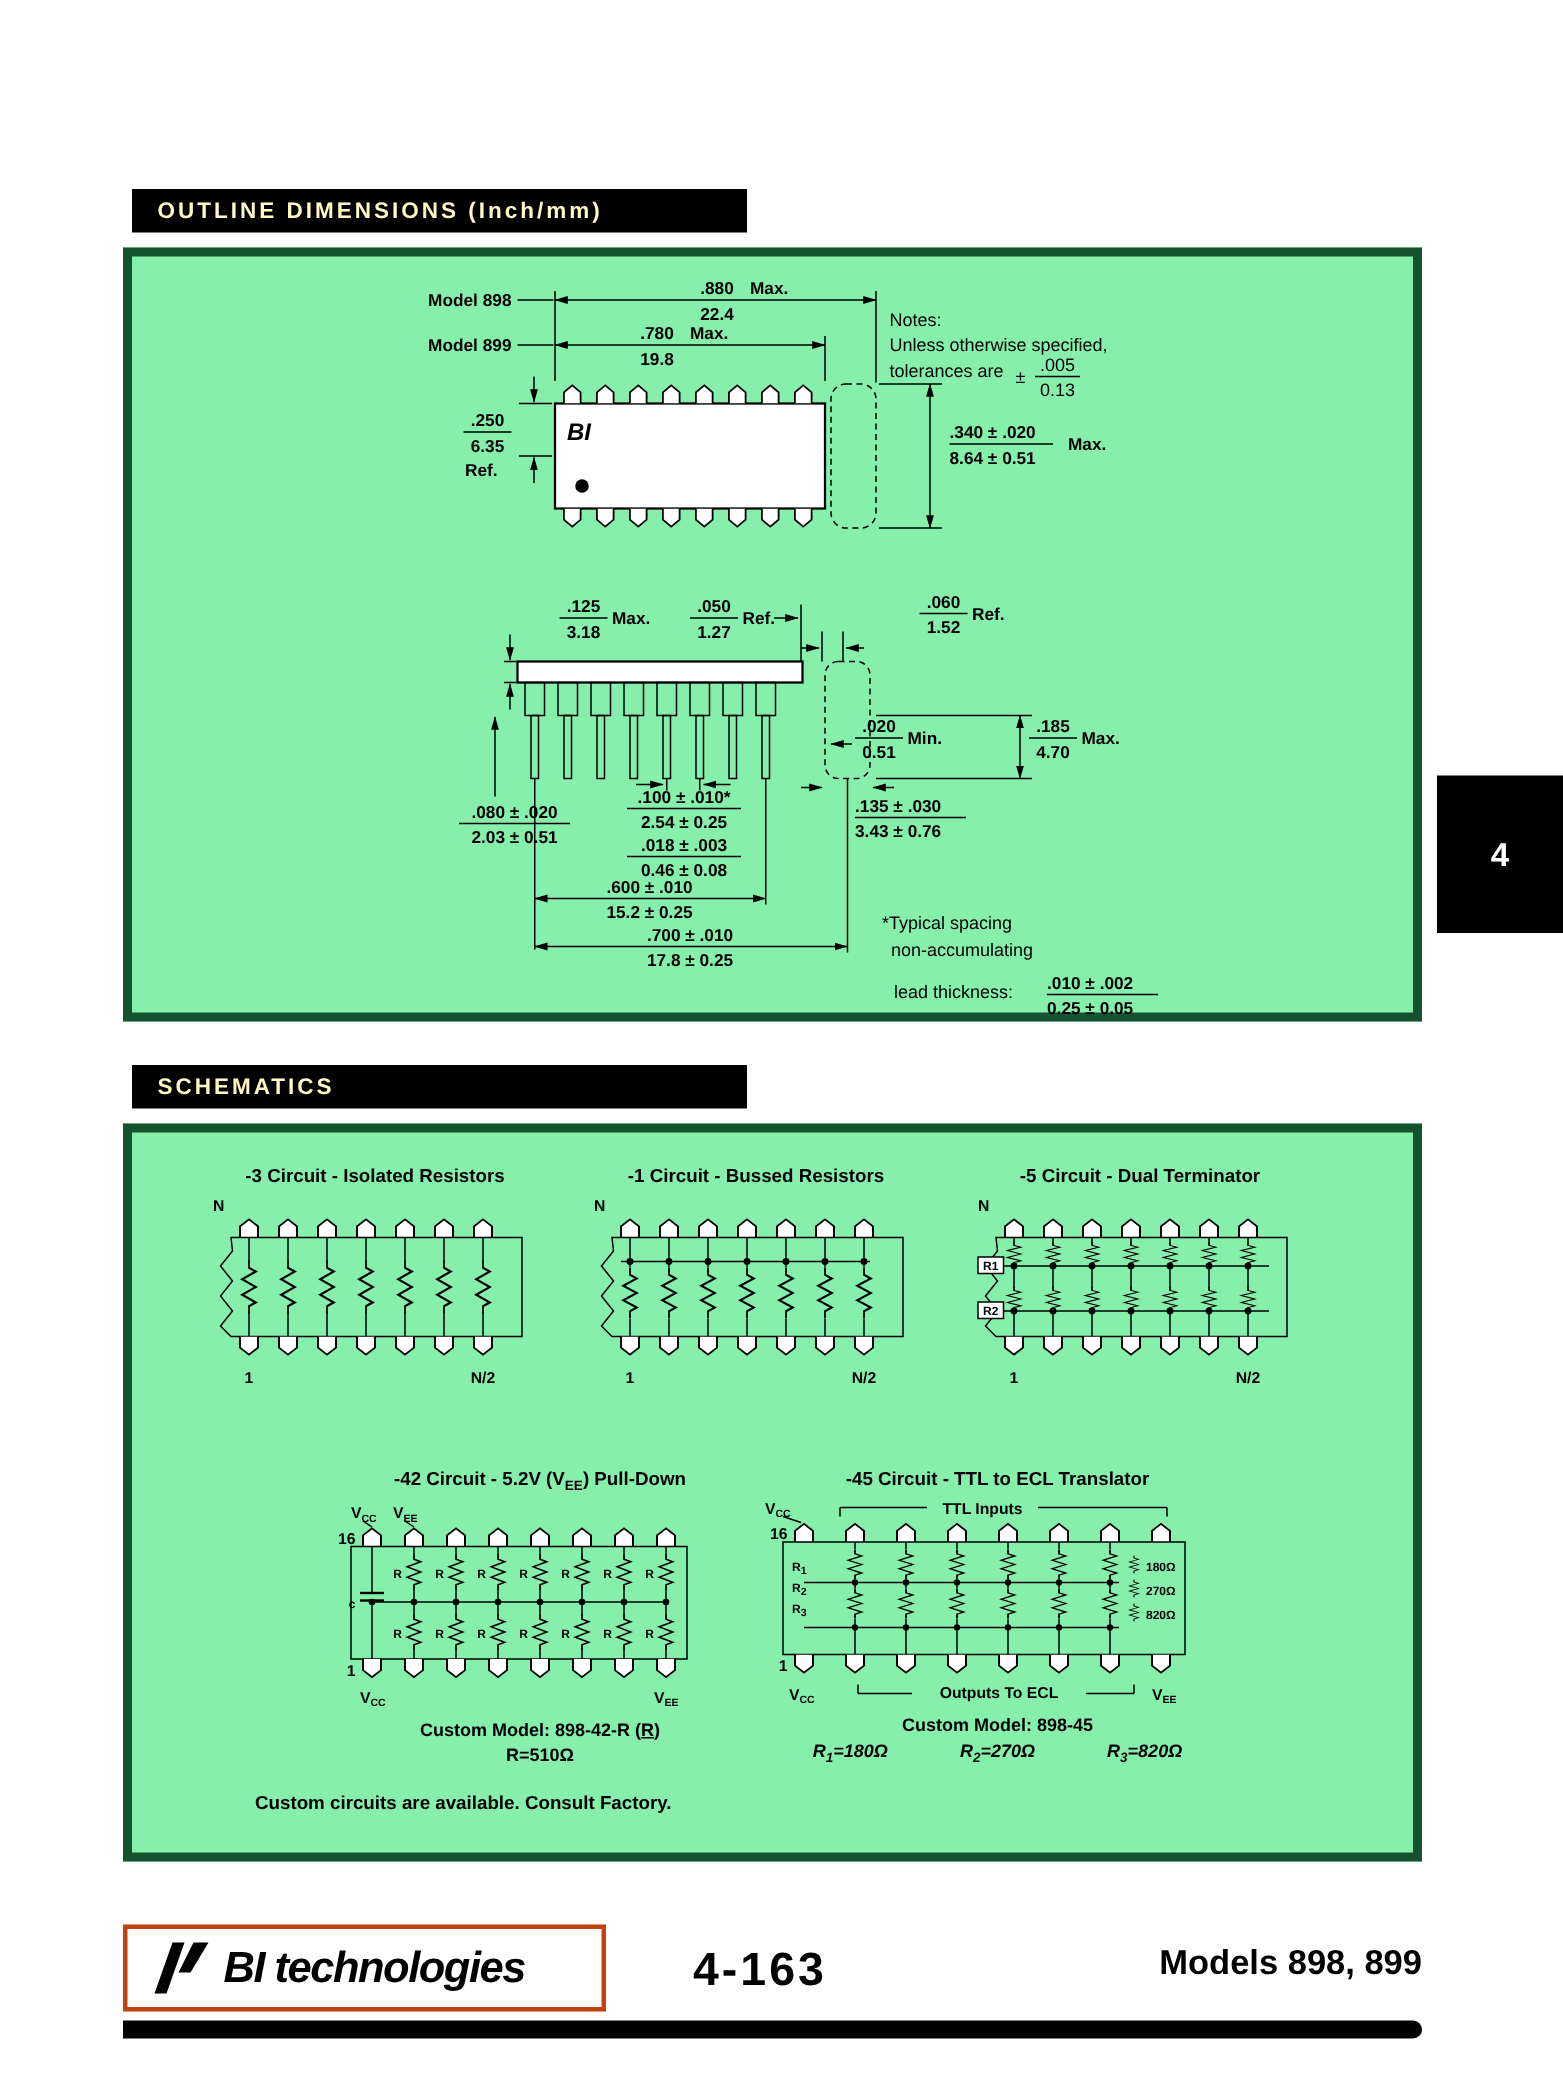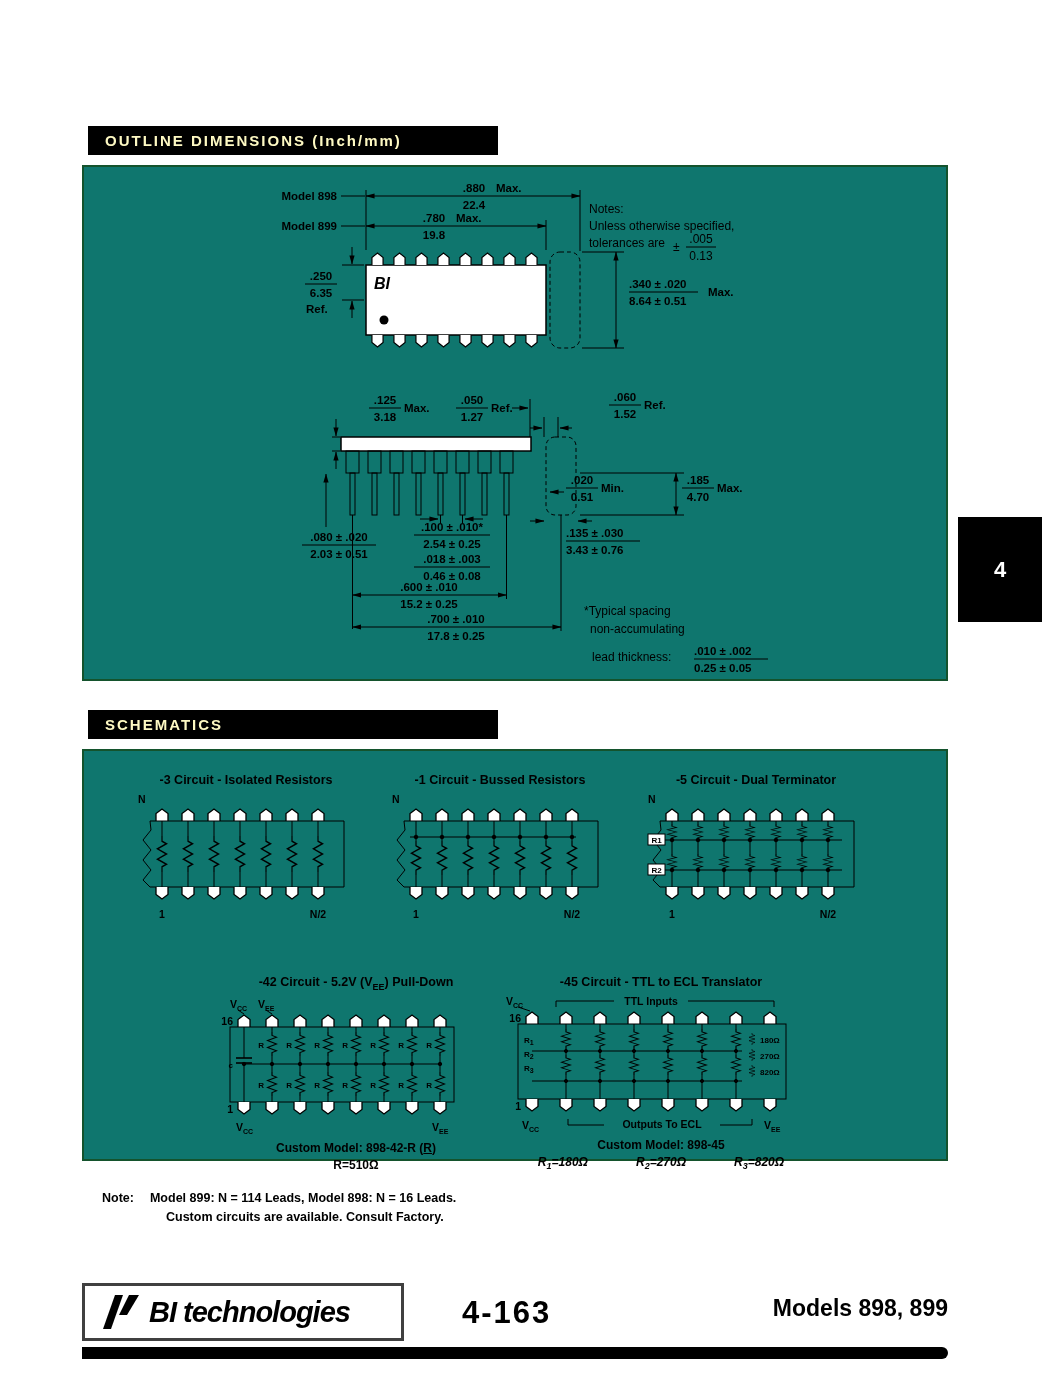--- a/index.html
+++ b/index.html
@@ -7,21 +7,21 @@
   .page {
     position:relative; width:1042px; height:1392px; background:#ffffff;
     font-family:"Liberation Sans",sans-serif; color:#000; overflow:hidden;
     margin:0 auto;
   }
   .bar {
     position:absolute; left:88px; width:410px; height:29px; background:#000;
     color:#fef9c3; font-weight:bold; font-size:15px; letter-spacing:2px;
     line-height:29px; padding-left:17px;
   }
-  .box { position:absolute; left:82px; width:866px; border:2px solid #14532d; background:#0f766e; }
+  .box { position:absolute; left:82px; width:866px; border:6px solid #14532d; background:#86efac; }
   .side-tab {
     position:absolute; left:958px; top:517px; width:84px; height:105px; background:#000;
     color:#fff; font-weight:bold; font-size:22px; display:flex; align-items:center; justify-content:center;
   }
   
   svg text { font-family:"Liberation Sans",sans-serif; fill:#000; }
   .dt { font-size:11.5px; font-weight:bold; }
   .nt { font-size:12px; font-weight:normal; }
   .st { font-size:10.5px; font-weight:bold; }
   .s8 { font-size:8px;  font-weight:bold; }
@@ -35,21 +35,21 @@
   .schem-title { font-size:12.5px; font-weight:bold; margin-bottom:4px; white-space:nowrap; }
   .schem-title sub, .cap sub { font-size:9px; font-weight:bold; }
   .cap { font-size:12px; font-weight:bold; line-height:17px; white-space:nowrap; }
   .cap .u { text-decoration:underline; }
   .cap .rv { margin:0 24px;font-style:italic; }
   .note { position:absolute; font-size:12.5px; font-weight:bold; line-height:19px; }
   .note .note-label { margin-right:16px; }
   .note .ind { margin-left:64px; }
   
   .footer-logo {
-    position:absolute; left:82px; top:1283px; width:322px; height:58px; border:3px solid #404040;
+    position:absolute; left:82px; top:1283px; width:322px; height:58px; border:3px solid #c2410c;
     display:flex; align-items:center; gap:8px; padding-left:10px; background:#fff;
   }
   .brand-text { font-size:29px; font-weight:bold; font-style:italic; letter-spacing:-1px; }
   .pgnum { position:absolute; left:462px; top:1295px; font-size:31px; font-weight:bold; letter-spacing:2px; }
   .models { position:absolute; right:94px; top:1295px; font-size:23px; font-weight:bold; }
   .bottom-bar { position:absolute; left:82px; top:1347px; width:866px; height:12px; background:#000; border-radius:0 6px 6px 0; }
 </style>
 </head>
 <body>
 
@@ -291,21 +291,21 @@
   </div>
 
   <div class="side-tab">
     <span>4</span>
   </div>
 
   <div class="bar" style="top:710px">
     <span>SCHEMATICS</span>
   </div>
 
-  <div class="box" style="top:749px;height:412px">
+  <div class="box" style="top:749px;height:492px">
 
     <div class="schem" style="left:42px;top:22px;width:240px">
       <div class="schem-title">-3 Circuit - Isolated Resistors</div>
       <svg width="240" height="134" viewBox="0 0 240 134">
         <text class="st" x="12" y="12">N</text>
         <g>
           <use href="#pu" x="29" y="17" width="14" height="13"></use>
             <use href="#pu" x="55" y="17" width="14" height="13"></use>
           <use href="#pu" x="81" y="17" width="14" height="13"></use>
             <use href="#pu" x="107" y="17" width="14" height="13"></use>
@@ -703,21 +703,20 @@
         <text class="st" x="26" y="136"><tspan>V</tspan><tspan class="sub" dy="2.5">CC</tspan></text>
         <text class="st" x="268" y="136"><tspan>V</tspan><tspan class="sub" dy="2.5">EE</tspan></text>
       </svg>
       <div class="cap">Custom Model: 898-45</div>
       <div class="cap">
         <span class="rv"><span>R</span><sub>1</sub><span>=180Ω</span></span><span class="rv"><span>R</span><sub>2</sub><span>=270Ω</span></span><span class="rv"><span>R</span><sub>3</sub><span>=820Ω</span></span>
       </div>
     </div>
 
     <div class="note" style="left:18px;top:438px;width:760px">
-      <div><span class="note-label">Note:</span><span>Model 899: N = 114 Leads, Model 898: N = 16 Leads.</span></div>
       <div class="ind">Custom circuits are available.  Consult Factory.</div>
     </div>
   </div>
 
   <div class="footer-logo">
     <svg width="46" height="42" viewBox="0 0 46 42">
       <polygon points="8,38 20,4 28,4 16,38" fill="#000"></polygon>
       <polygon points="24,24 34,4 44,4 32,24" fill="#000"></polygon>
     </svg>
     <span class="brand-text">BI technologies</span>

